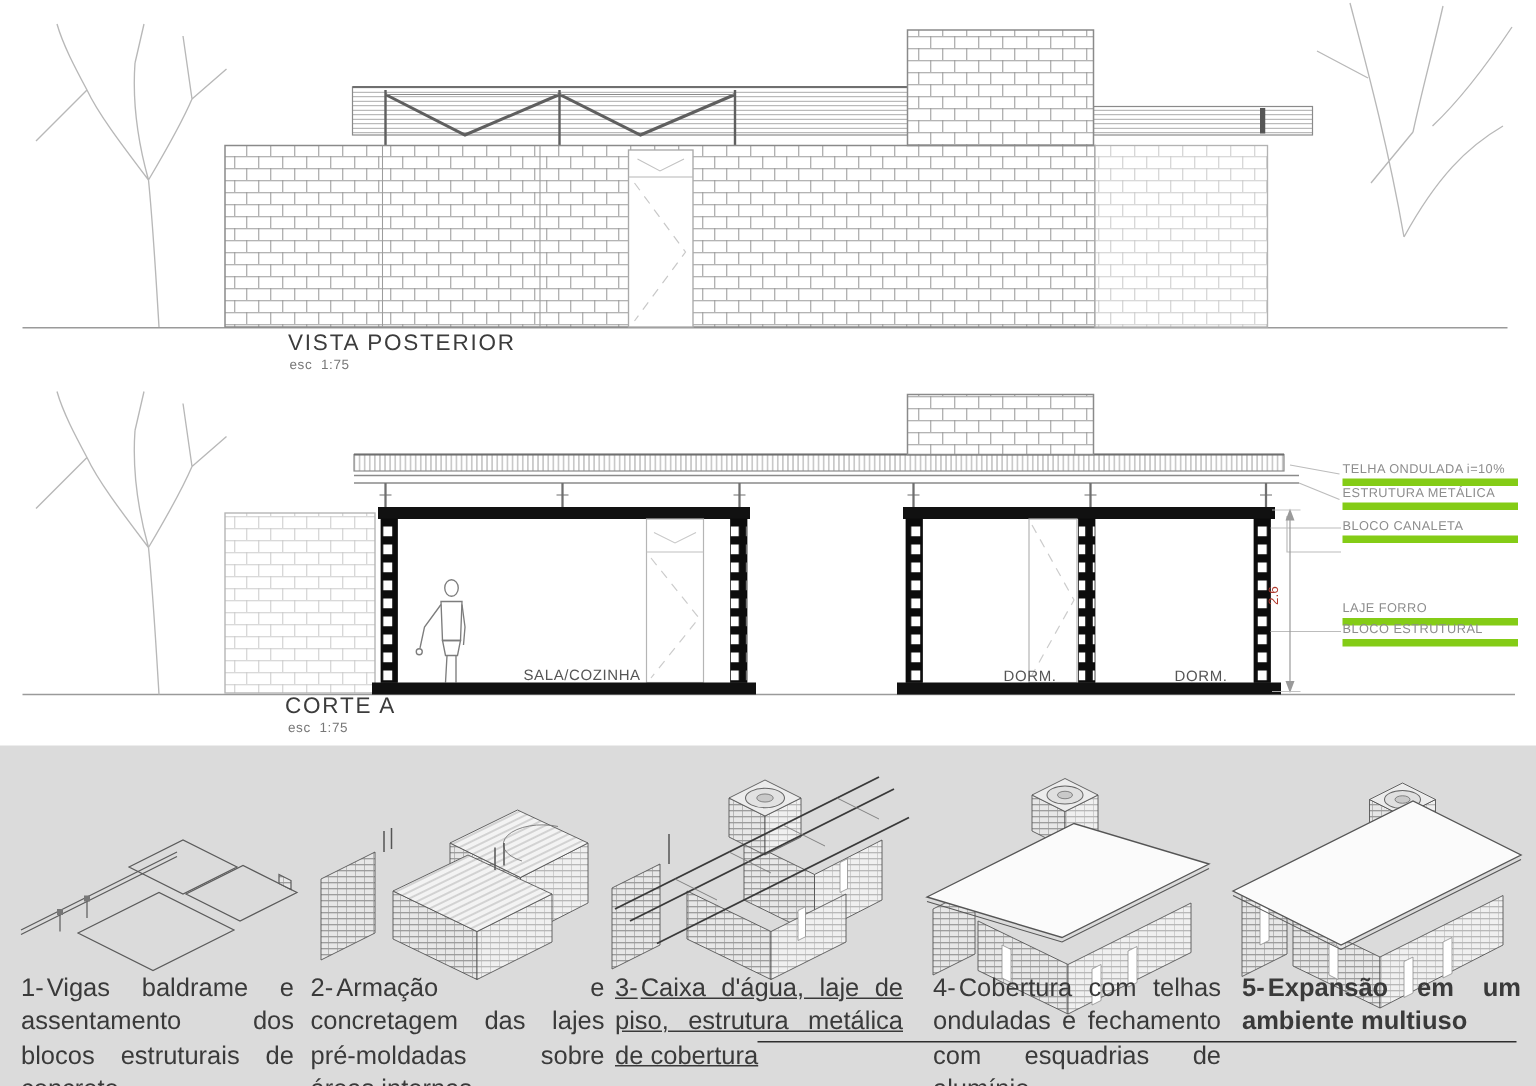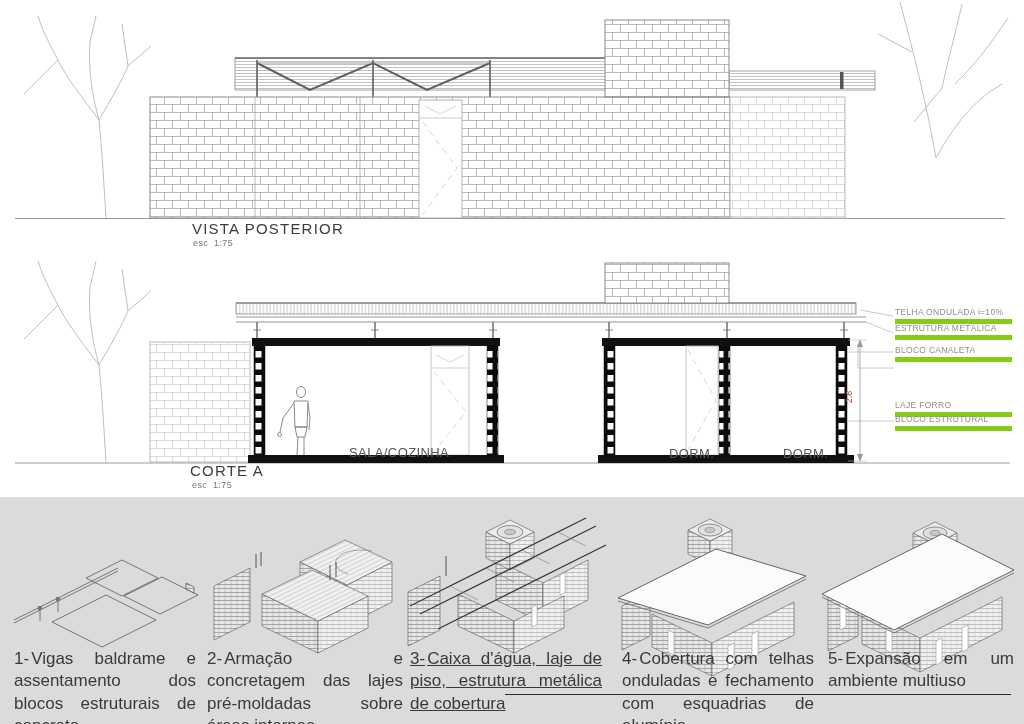--- a/index.html
+++ b/index.html
@@ -2,21 +2,21 @@
 <html><head>
 <meta charset="utf-8">
 <style>
   html,body{margin:0;padding:0;background:#fff;}
   .page{position:relative;width:1024px;height:724px;background:#fff;overflow:hidden;
         font-family:"Liberation Sans",sans-serif;}
   svg.art{position:absolute;left:0;top:0;}
   .ovl{position:absolute;color:#3a3a3a;}
   .draw-title{font-size:15px;letter-spacing:1.2px;color:#3c3c3c;text-align:center;}
   .draw-scale{font-size:9px;color:#777;white-space:pre;letter-spacing:.4px;}
-  .room-label{font-size:13px;color:#555;letter-spacing:.4px;padding-left:12px;}
+  .room-label{font-size:10px;color:#555;letter-spacing:.4px;padding-left:12px;}
   .ann{position:absolute;left:895px;width:117px;font-size:8.5px;color:#8d8d8d;
        letter-spacing:.3px;border-bottom:5px solid #84cc16;padding-bottom:2px;white-space:nowrap;}
   .dim-text{position:absolute;left:843px;top:392px;font-size:9px;color:#b03a2e;
             transform:rotate(-90deg);transform-origin:center;}
   .caption{position:absolute;top:648px;font-size:17px;line-height:1.32;color:#3a3a3a;
            text-align:justify;}
   .caption .n{margin-right:2px;}
   .footer-rule{position:absolute;left:505px;top:694px;width:506px;border-top:1.6px solid #2e2e2e;}
   .footer-row{position:absolute;left:508px;top:699px;width:503px;display:flex;align-items:baseline;}
   .footer-title{font-weight:bold;font-size:14.5px;color:#262626;letter-spacing:.2px;}
@@ -271,19 +271,19 @@
 </div>
 <div class="caption" style="left:207px;width:196px;">
   <span class="n">2-</span><span>Armação e concretagem das lajes pré-moldadas sobre áreas internas</span>
 </div>
 <div class="caption" style="left:410px;width:192px;text-decoration:underline;">
   <span class="n">3-</span><span>Caixa d'água, laje de piso, estrutura metálica de cobertura</span>
 </div>
 <div class="caption" style="left:622px;width:192px;">
   <span class="n">4-</span><span>Cobertura com telhas onduladas e fechamento com esquadrias de alumínio</span>
 </div>
-<div class="caption" style="left:828px;width:186px;">
+<div class="caption" style="left:828px;width:186px;font-weight:bold;">
   <span class="n">5-</span><span>Expansão em um ambiente multiuso</span>
 </div>
 
 <div class="footer-rule"></div>
 
 </div>
 
 </body></html>

